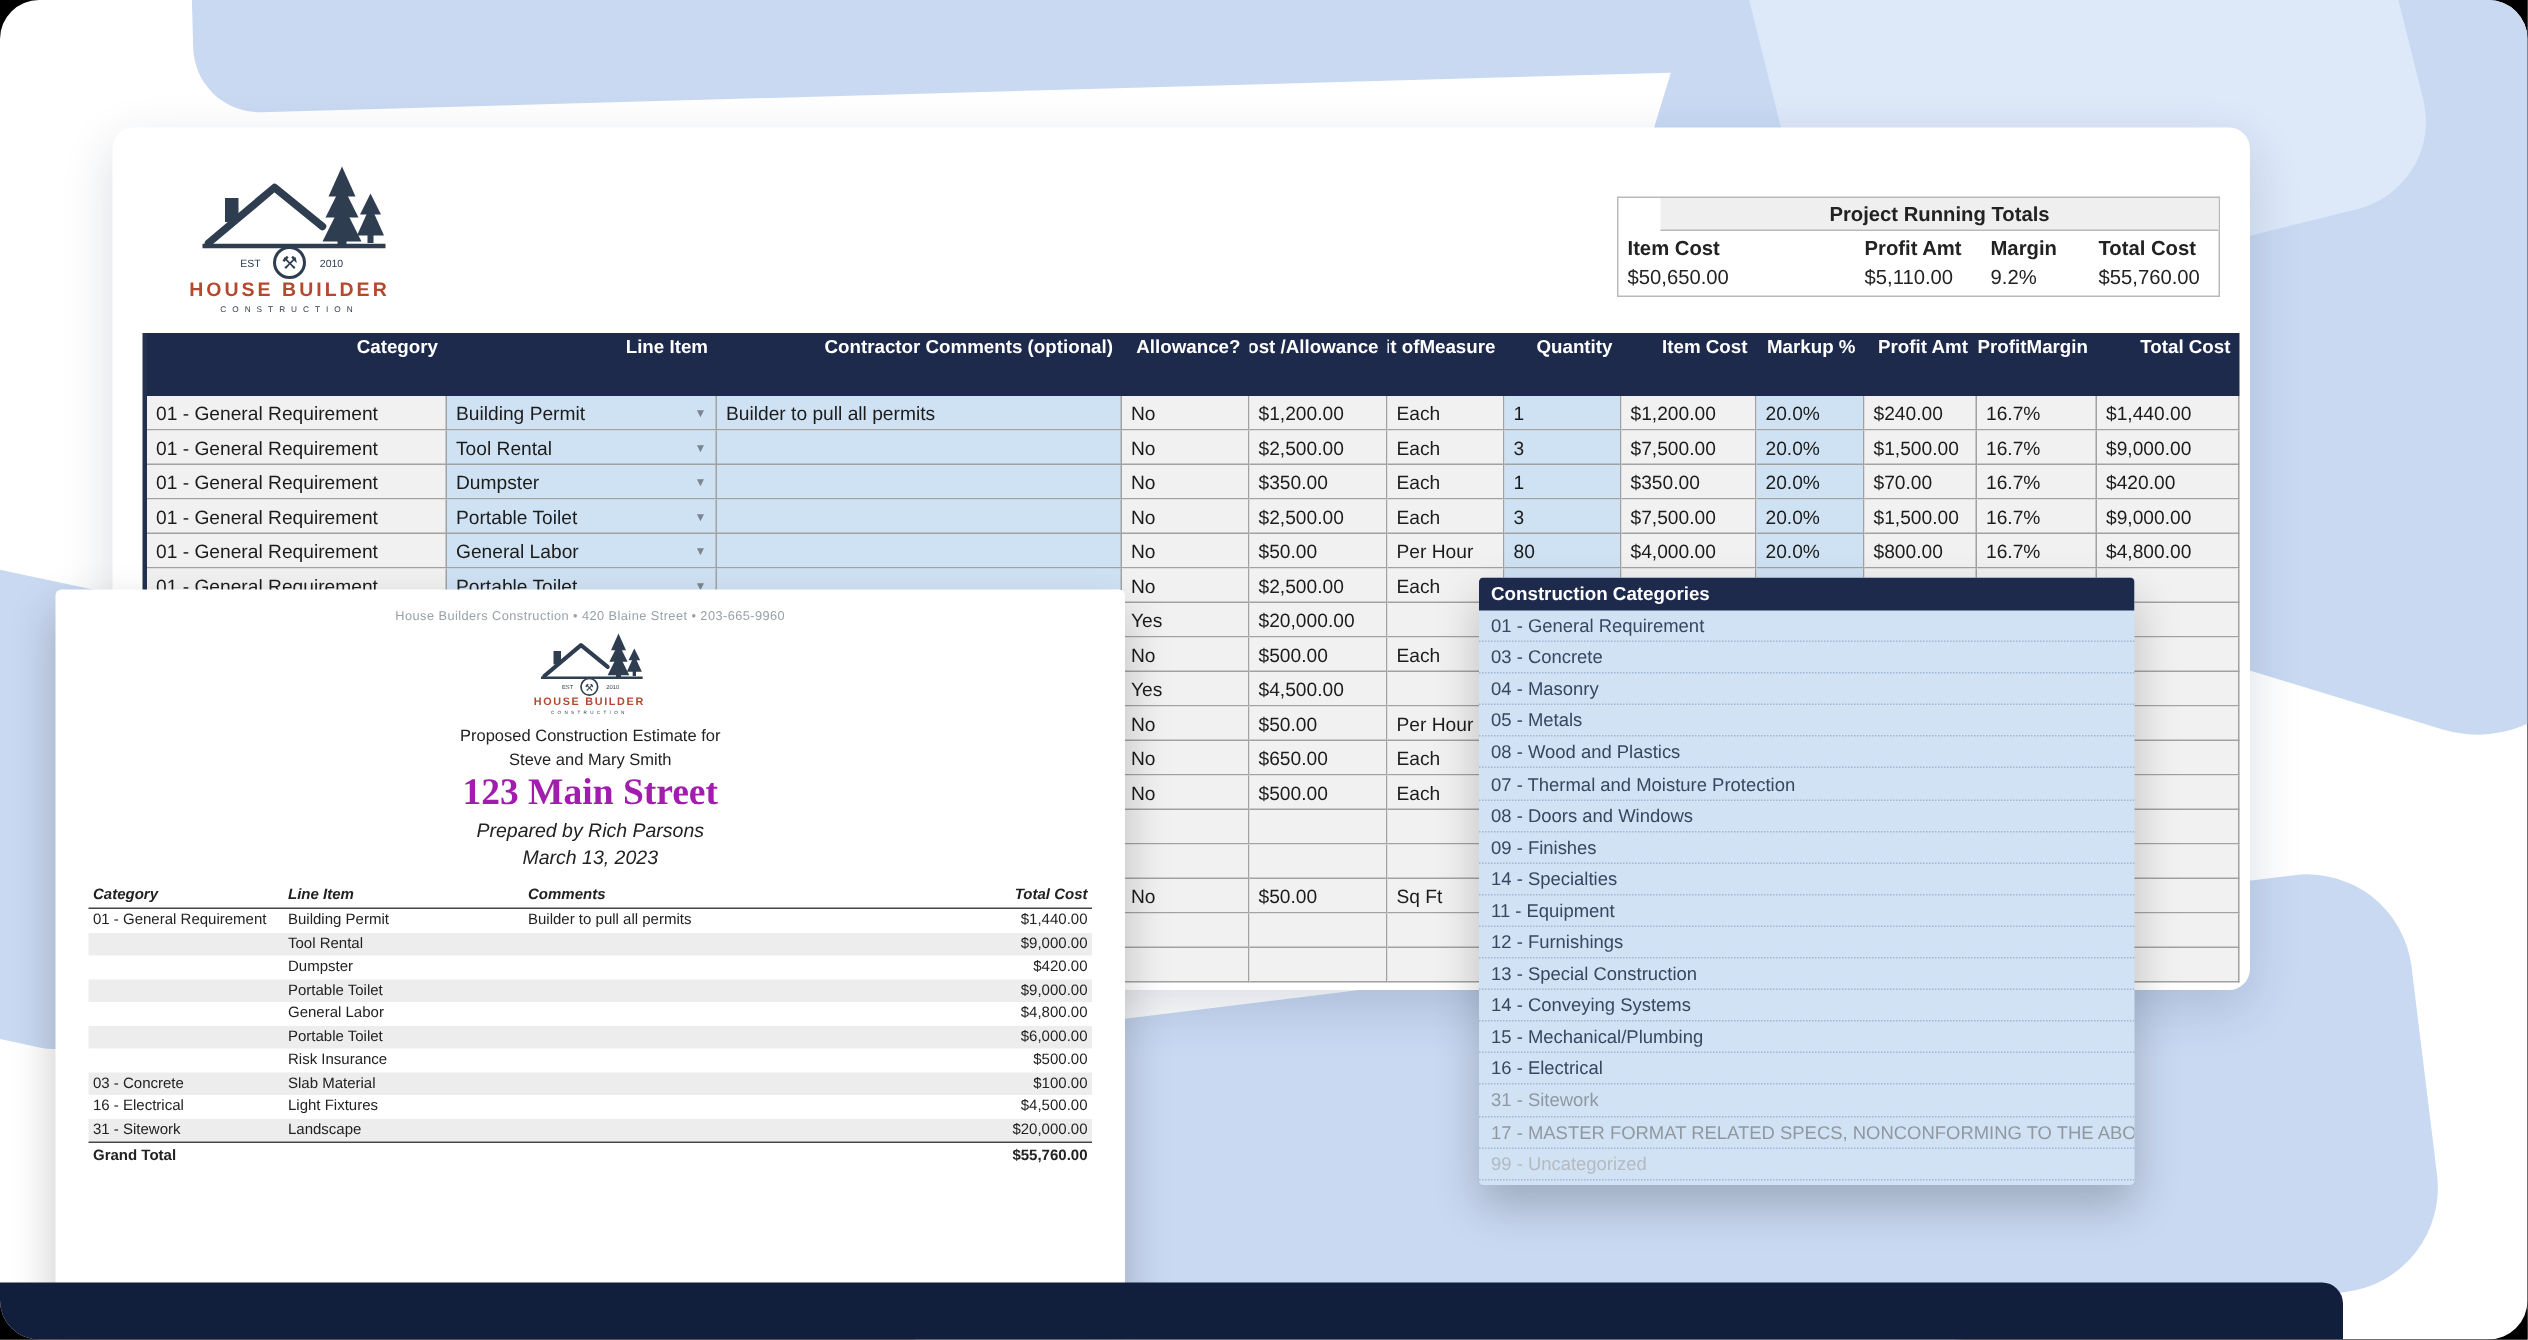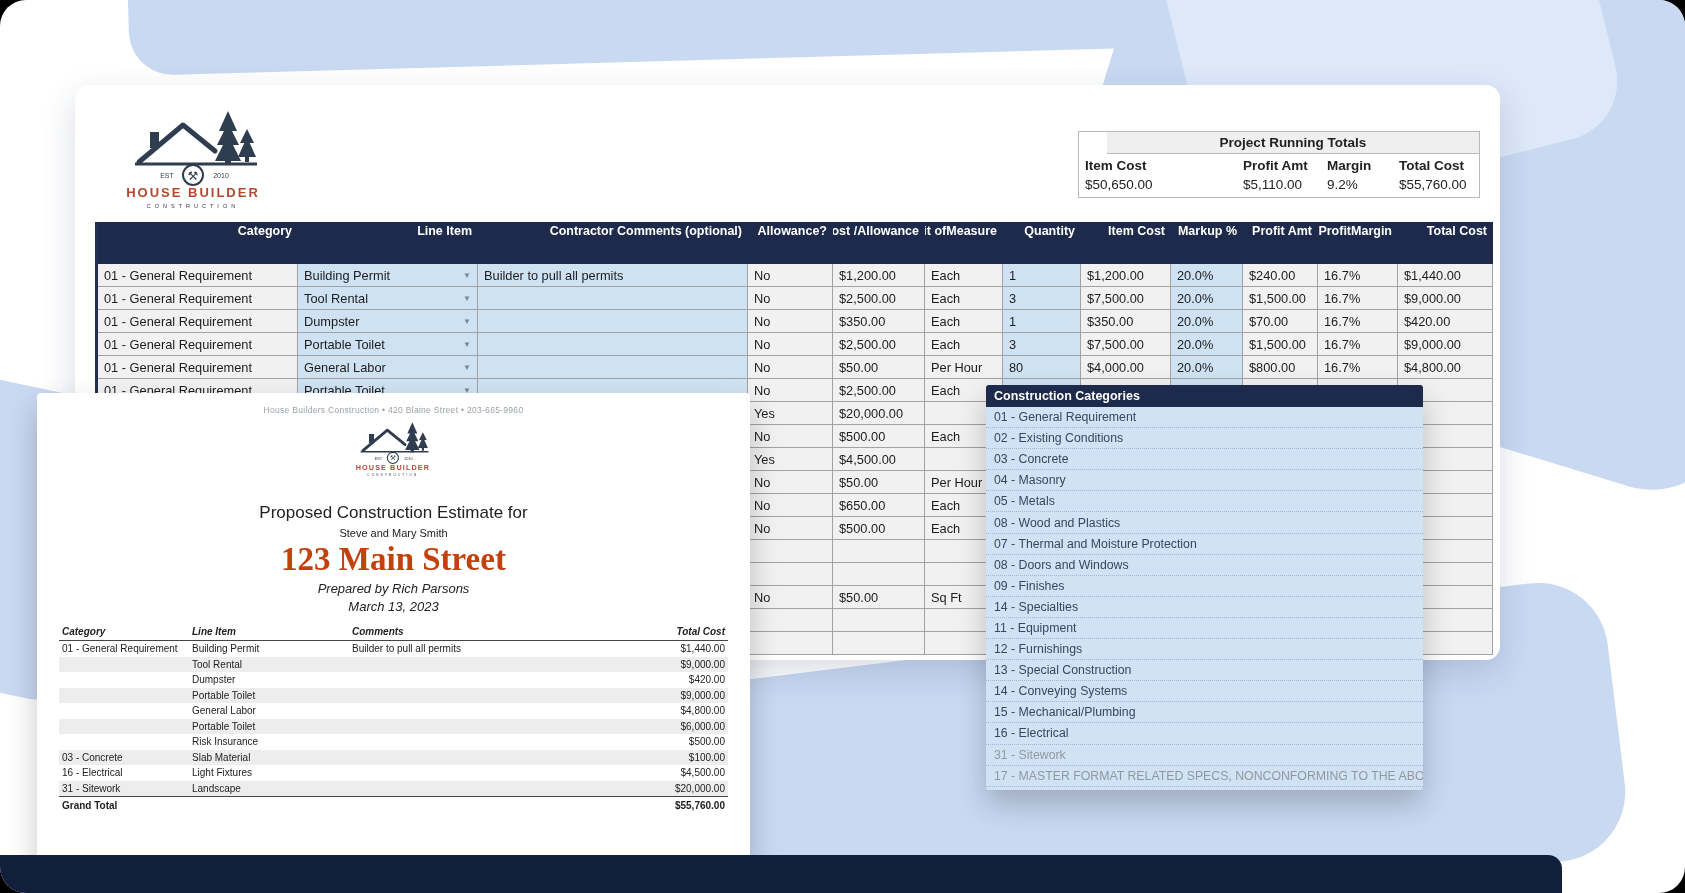--- a/index.html
+++ b/index.html
@@ -41,23 +41,23 @@
   .cell.c1{justify-content:space-between;}
   .cell.c5,.cell.c6{}
   .dd{color:#7c8691;font-size:8px;margin-left:4px;}
 
   
   .pdf-card{position:absolute;left:37px;top:393px;width:713px;height:499px;background:#fff;border-radius:4px;
             box-shadow:0 14px 30px rgba(0,0,0,.22);z-index:4;color:#222;}
   .pdf-contact{margin-top:12px;text-align:center;font-size:8.5px;color:#9aa0a6;letter-spacing:.3px;}
   .pdf-logo-wrap{display:flex;justify-content:center;margin-top:4px;}
   .pdf-center{text-align:center;}
-  .pdf-proposed{font-size:17px;margin-top:24px;}
+  .pdf-proposed{font-size:11px;margin-top:6px;}
   .pdf-client{font-size:11px;margin-top:4px;}
-  .pdf-address{font-family:"Liberation Serif","DejaVu Serif",serif;font-size:33px;font-weight:bold;margin-top:2px;color:#c2410c;}
+  .pdf-address{font-family:"Liberation Serif","DejaVu Serif",serif;font-size:25px;font-weight:bold;margin-top:2px;color:#a21caf;}
   .pdf-prepared,.pdf-date{font-style:italic;font-size:13px;margin-top:3px;}
   .pdf-table{margin:10px 22px 0 22px;}
   .pdf-thead,.pdf-row,.pdf-grand{display:grid;grid-template-columns:130px 160px 300px 79px;font-size:10px;}
   .pdf-thead{font-weight:bold;font-style:italic;border-bottom:1.5px solid #444;padding:2px 0 3px 0;}
   .pdf-row{height:15.5px;align-items:center;}
   .pdf-row.zebra{background:#ededed;}
   .pdf-row div,.pdf-thead div,.pdf-grand div{padding:0 3px;white-space:nowrap;overflow:hidden;}
   .tcol{text-align:right;}
   .pdf-grand{border-top:1.5px solid #444;font-weight:bold;padding:3px 0;}
 
@@ -936,21 +936,20 @@
           <div></div>
         <div class="tcol">$55,760.00</div>
       </div>
     </div>
   </div>
 
   <div class="cat-panel">
     <div class="cat-head">Construction Categories</div>
     <div>
         <div class="cat-item">01 - General Requirement</div>
-        <div class="cat-item">02 - Existing Conditions</div>
         <div class="cat-item">03 - Concrete</div>
         <div class="cat-item">04 - Masonry</div>
         <div class="cat-item">05 - Metals</div>
         <div class="cat-item">08 - Wood and Plastics</div>
         <div class="cat-item">07 - Thermal and Moisture Protection</div>
         <div class="cat-item">08 - Doors and Windows</div>
         <div class="cat-item">09 - Finishes</div>
         <div class="cat-item">14 - Specialties</div>
         <div class="cat-item">11 - Equipment</div>
         <div class="cat-item">12 - Furnishings</div>

